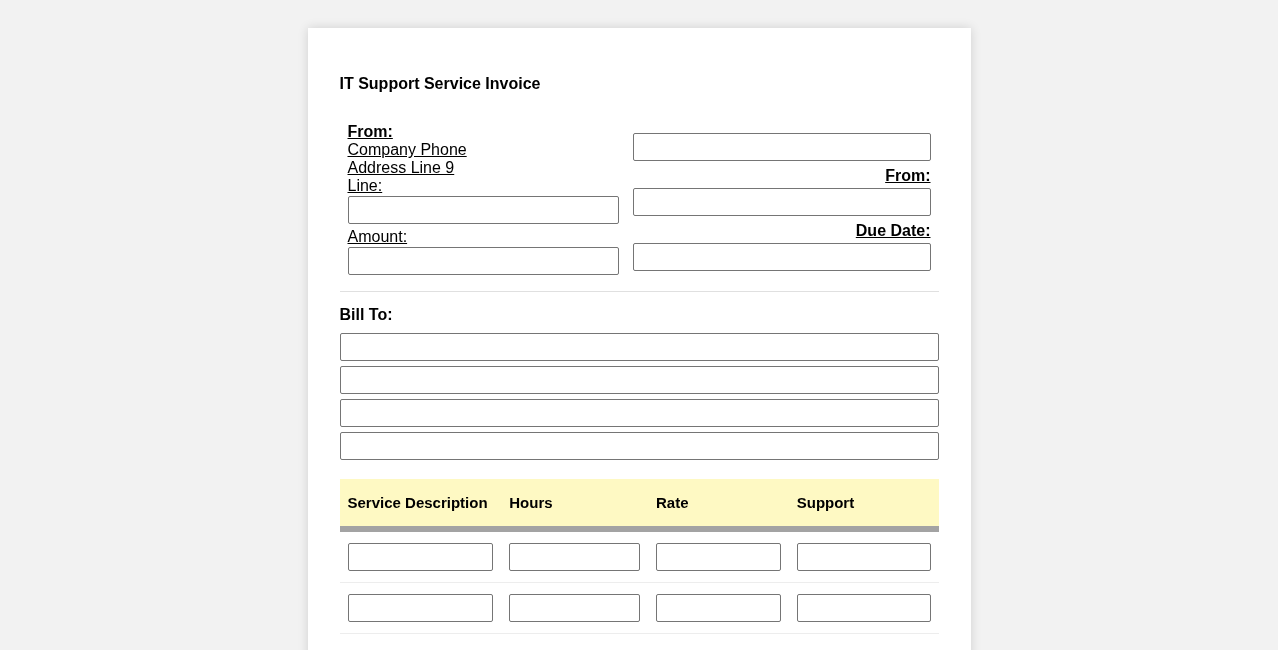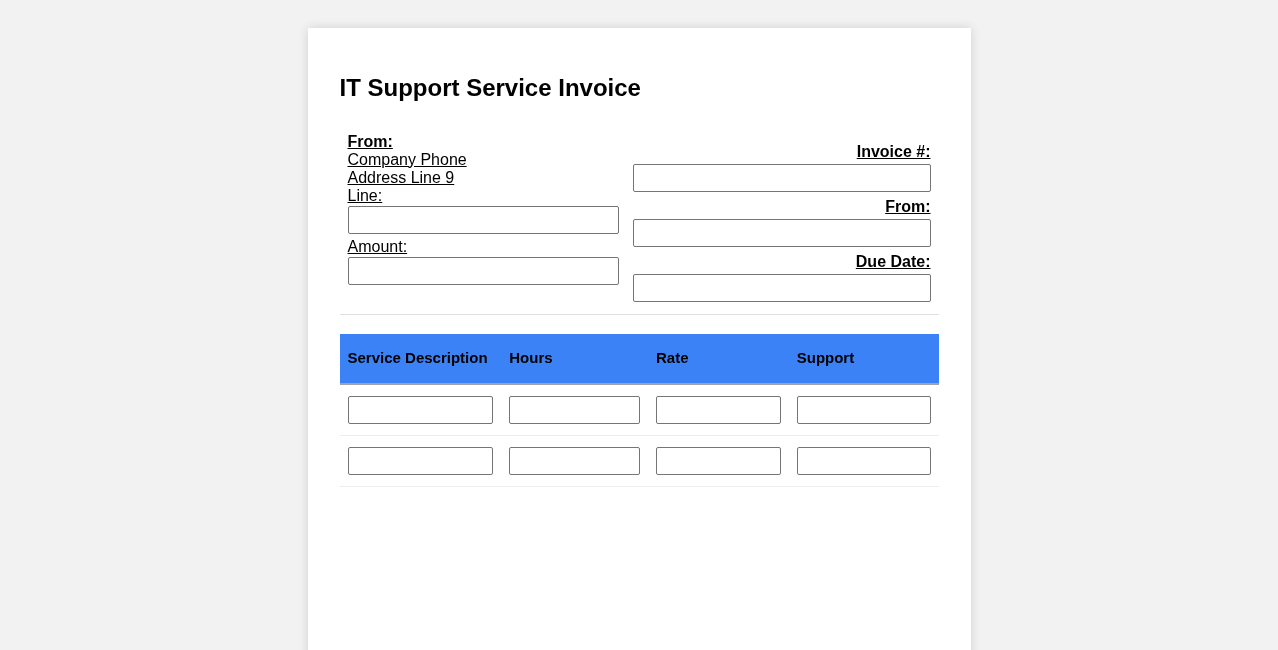--- a/index.html
+++ b/index.html
@@ -16,21 +16,21 @@
   .card {
     width: 663px;
     margin: 28px auto 0;
     background: #ffffff;
     box-shadow: 0 0 10px rgba(0,0,0,0.14);
     padding: 46px 32px 80px;
     min-height: 700px;
   }
   h1.invoice-title {
     margin: 0 0 30px;
-    font-size: 24px;
+    font-size: 16px;
     font-weight: bold;
     line-height: 1.2;
   }
   .top-section {
     display: flex;
     justify-content: space-between;
     align-items: flex-start;
     text-decoration: underline;
   }
   .from-block {
@@ -85,29 +85,29 @@
     width: 100%;
     margin: 0 0 5px;
   }
   table.items-table {
     width: 100%;
     margin-top: 19px;
     border-collapse: collapse;
     table-layout: fixed;
   }
   table.items-table th {
-    background: #3b82f6;
+    background: #fef9c3;
     font-size: 15px;
     font-weight: bold;
     text-align: left;
     padding: 8px;
     height: 50px;
     vertical-align: middle;
     line-height: 18px;
-    border-bottom: 2px solid #a3a3a3;
+    border-bottom: 6px solid #a3a3a3;
   }
   table.items-table td {
     padding: 11px 8px;
     border-bottom: 1px solid #ededed;
     vertical-align: middle;
   }
   table.items-table td input.text-input { width: 100%; }
   .col-desc   { width: 27%; }
   .col-hours  { width: 24.5%; }
   .col-rate   { width: 23.5%; }
@@ -126,32 +126,38 @@
       <div class="bold-label">From:</div>
       <div>Company Phone</div>
       <div>Address Line 9</div>
       <div>Line:</div>
       <input class="text-input" type="text" value="" style="">
       <div>Amount:</div>
       <input class="text-input" type="text" value="" style="">
     </div>
 
     <div class="meta-block">
-      <div class="meta-label">Invoice #:</div>
       <input class="text-input" type="text" value="" style="">
       <div class="meta-label">From:</div>
       <input class="text-input" type="text" value="" style="">
       <div class="meta-label">Due Date:</div>
       <input class="text-input" type="text" value="" style="">
     </div>
 
   </div>
 
   <hr class="divider">
 
+  <div class="billto-section">
+    <div class="billto-label">Bill To:</div>
+    <input class="text-input" type="text" value="" style="">
+    <input class="text-input" type="text" value="" style="">
+    <input class="text-input" type="text" value="" style="">
+    <input class="text-input" type="text" value="" style="">
+  </div>
 
   <table class="items-table">
     <thead>
       <tr>
         <th class="col-desc">Service Description</th>
         <th class="col-hours">Hours</th>
         <th class="col-rate">Rate</th>
         <th class="col-amount">Support</th>
       </tr>
     </thead>

